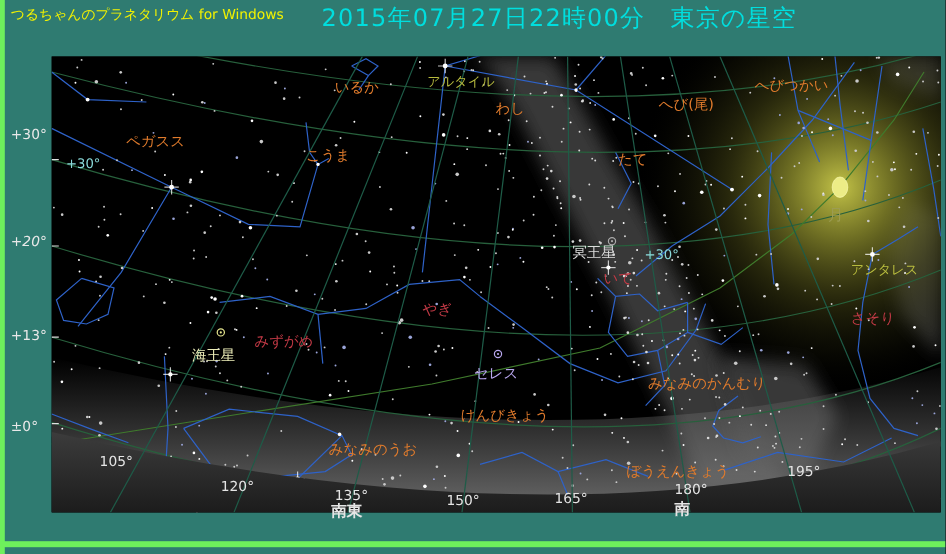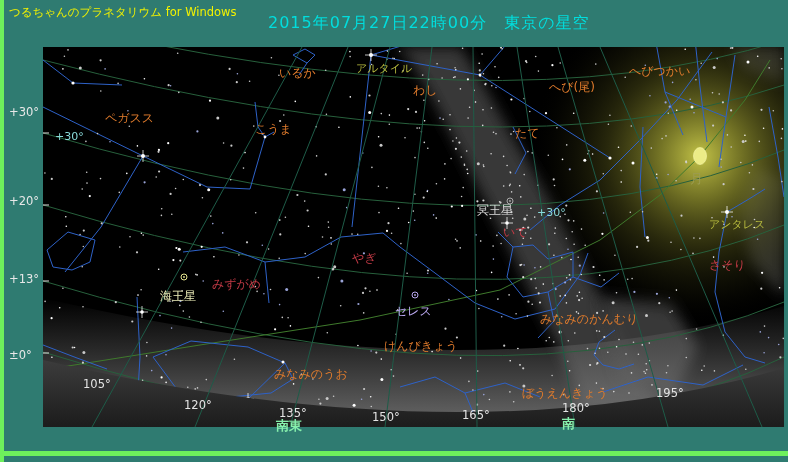--- a/index.html
+++ b/index.html
@@ -1,24 +1,24 @@
 <!DOCTYPE html>
 <html><head>
 <meta charset="utf-8">
 <style>
   html,body{margin:0;padding:0;background:#222;}
   #screen{position:relative;width:788px;height:462px;background:#2f7b71;overflow:hidden;
           font-family:"DejaVu Sans","Liberation Sans",sans-serif;}
   .border-left{position:absolute;left:0;top:0;width:4px;height:462px;background:#6ef05c;}
   .border-bottom{position:absolute;left:0;top:451px;width:788px;height:5px;background:#6ef05c;}
   .app-title{position:absolute;left:9px;top:5px;font-size:11.5px;color:#f2f200;white-space:nowrap;}
-  .main-title{position:absolute;left:268px;top:13px;font-size:16px;letter-spacing:1px;color:#00dede;white-space:nowrap;}
+  .main-title{position:absolute;left:268px;top:2px;font-size:20px;letter-spacing:1px;color:#00dede;white-space:nowrap;}
   #chart{position:absolute;left:43px;top:47px;width:741px;height:380px;background:#000;}
   .alt-margin-label{position:absolute;left:9px;width:34px;font-size:11.5px;color:#e8e8e8;white-space:nowrap;}
-  .dir-label{position:absolute;font-size:13px;font-weight:bold;color:#86efac;white-space:nowrap;z-index:6;}
+  .dir-label{position:absolute;font-size:13px;font-weight:bold;color:#e5e5e5;white-space:nowrap;z-index:6;}
   svg text{font-family:"DejaVu Sans","Liberation Sans",sans-serif;}
 </style>
 </head>
 <body>
 
 <div id="screen">
   <div class="border-left"></div>
   <div class="border-bottom"></div>
   <div class="app-title">つるちゃんのプラネタリウム for Windows</div>
   <div class="main-title">2015年07月27日22時00分　東京の星空</div>
@@ -843,19 +843,19 @@
         <text x="352" y="268" fill="#b9a7ef" font-size="12">セレス</text>
         <text x="117" y="253" fill="#ecedb8" font-size="12">海王星</text>
         <text x="169" y="241" fill="#c43a46" font-size="12">みずがめ</text>
         <text x="309" y="215" fill="#c43a46" font-size="12">やぎ</text>
         <text x="341" y="303" fill="#e07b2c" font-size="12">けんびきょう</text>
         <text x="231" y="331" fill="#e07b2c" font-size="12">みなみのうお</text>
         <text x="479" y="350" fill="#e07b2c" font-size="12">ぼうえんきょう</text>
       </svg></div>
   <div id="overlays">
       <div class="alt-margin-label" style="top: 105px;">+30°</div>
-      <div class="alt-margin-label" style="top: 194px;">+20°</div>
+      <div class="alt-margin-label" style="top: 194px; font-style: italic;">+20°</div>
       <div class="alt-margin-label" style="top: 272px;">+13°</div>
       <div class="alt-margin-label" style="top: 348px;">±0°</div>
       <div class="dir-label" style="left: 276px; top: 417px;">南東</div>
       <div class="dir-label" style="left: 562px; top: 415px;">南</div>
     </div>
 </div>
 
 </body></html>

